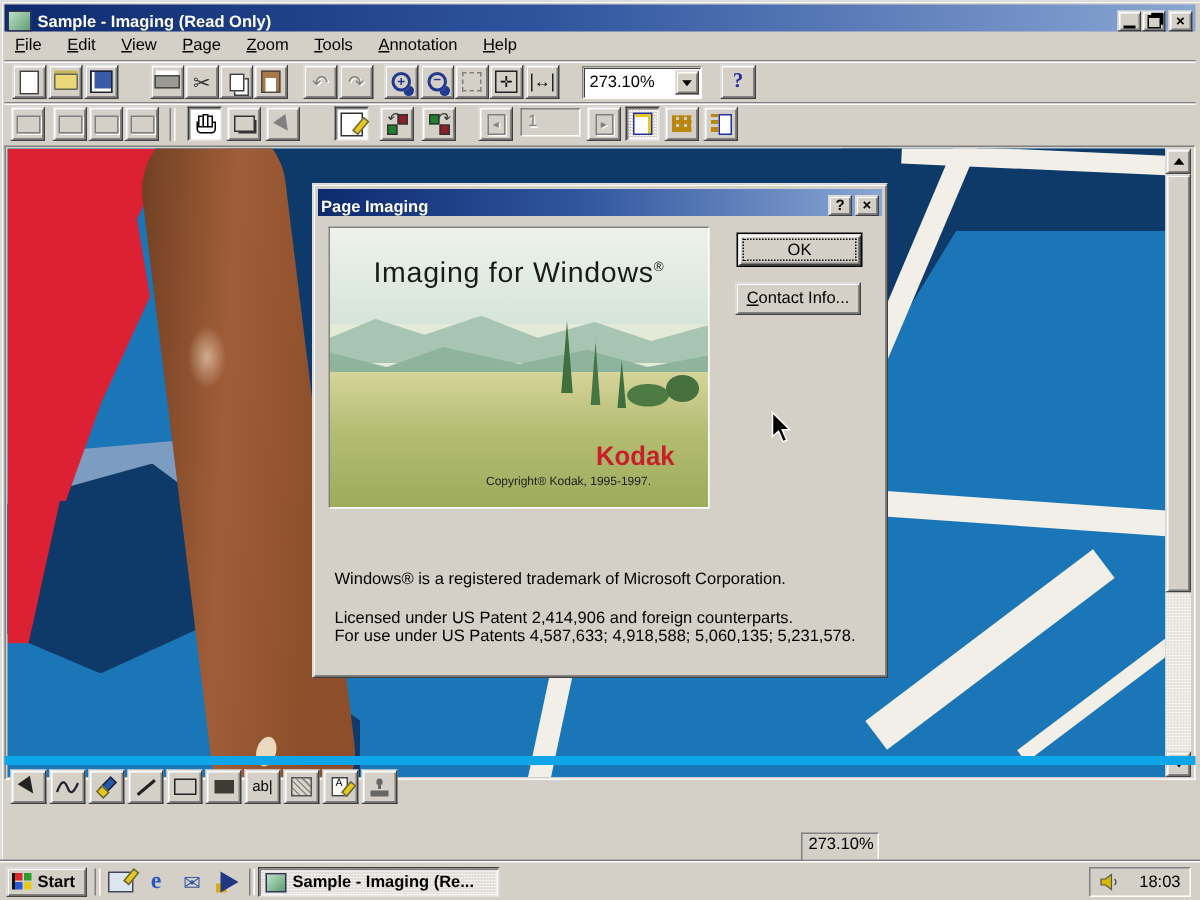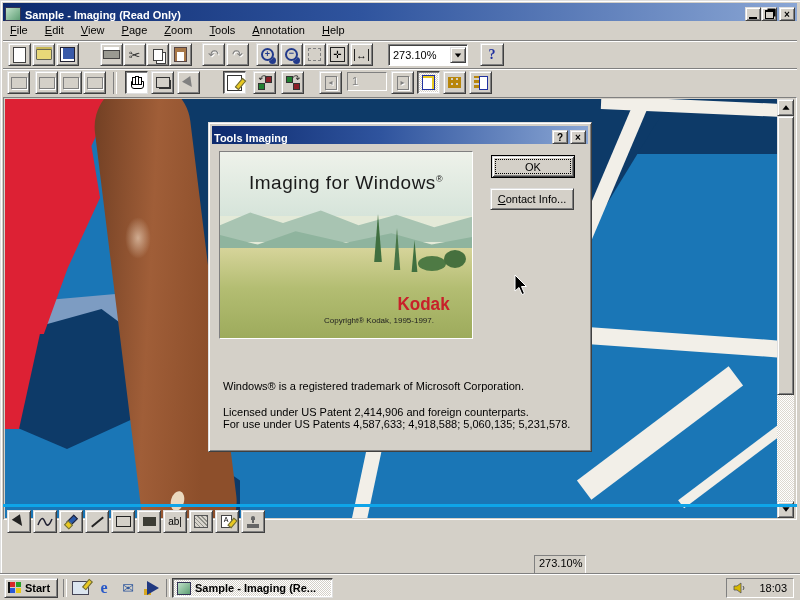--- a/index.html
+++ b/index.html
@@ -227,21 +227,21 @@
             <i class="arrow-up" style="transform:scale(0.9)"></i>
           </div>
         <div class="abs bevel-out" style="left:0;top:17px;width:17px;height:279px;background:#d4d0c8;box-sizing:border-box"></div>
         <div class="abs" style="left:0;top:296px;width:17px;height:106px;background-image:conic-gradient(#fff 25%,#dcd8d0 0 50%,#fff 0 75%,#dcd8d0 0);background-size:2px 2px"></div>
         <div class="btn" style="left:0;top:402px;width:17px;height:17px">
             <i class="arrow-dn" style="transform:scale(0.9)"></i>
           </div>
       </div>
     </div>
 
-    <div class="abs" style="left:2px;top:503px;width:794px;height:29px;border-top:3px solid #0ea5e9">
+    <div class="abs" style="left:2px;top:503px;width:794px;height:29px;border-top:6px solid #0ea5e9">
       <div class="btn" style="left:4px;top:3px;width:24px">
           <span style="width:0;height:0;border-left:5px solid transparent;border-right:5px solid transparent;border-top:11px solid #222;transform:rotate(-35deg)"></span>
         </div>
       <div class="btn" style="left:30px;top:3px;width:24px">
         <svg width="16" height="12">
             <path d="M1,9 C4,1 6,1 8,6 C10,11 12,10 15,3" stroke="#223" stroke-width="1.5" fill="none"></path>
           </svg>
       </div>
       <div class="btn" style="left:56px;top:3px;width:24px">
         <span style="position:relative;width:14px;height:14px">
@@ -279,21 +279,21 @@
       </div>
     </div>
 
     <div class="abs" style="left:2px;top:552px;width:794px;height:20px;background:#d4d0c8">
       <div class="sbpanel" style="left:531px;width:42px">273.10%</div>
     </div>
   </div>
 
   <div class="abs bevel-out" style="left:208px;top:122px;width:382px;height:328px;background:#d4d0c8;z-index:20">
     <div class="abs titlebar" style="left:3px;top:3px;right:3px;height:18px">
-      <span>Tools Imaging</span>
+      <span>Page Imaging</span>
       <div style="margin-left:auto;display:flex">
         <div class="capbtn">
             <span>?</span>
           </div>
         <div class="capbtn" style="margin-left:2px">
             <span>×</span>
           </div>
       </div>
     </div>
 

